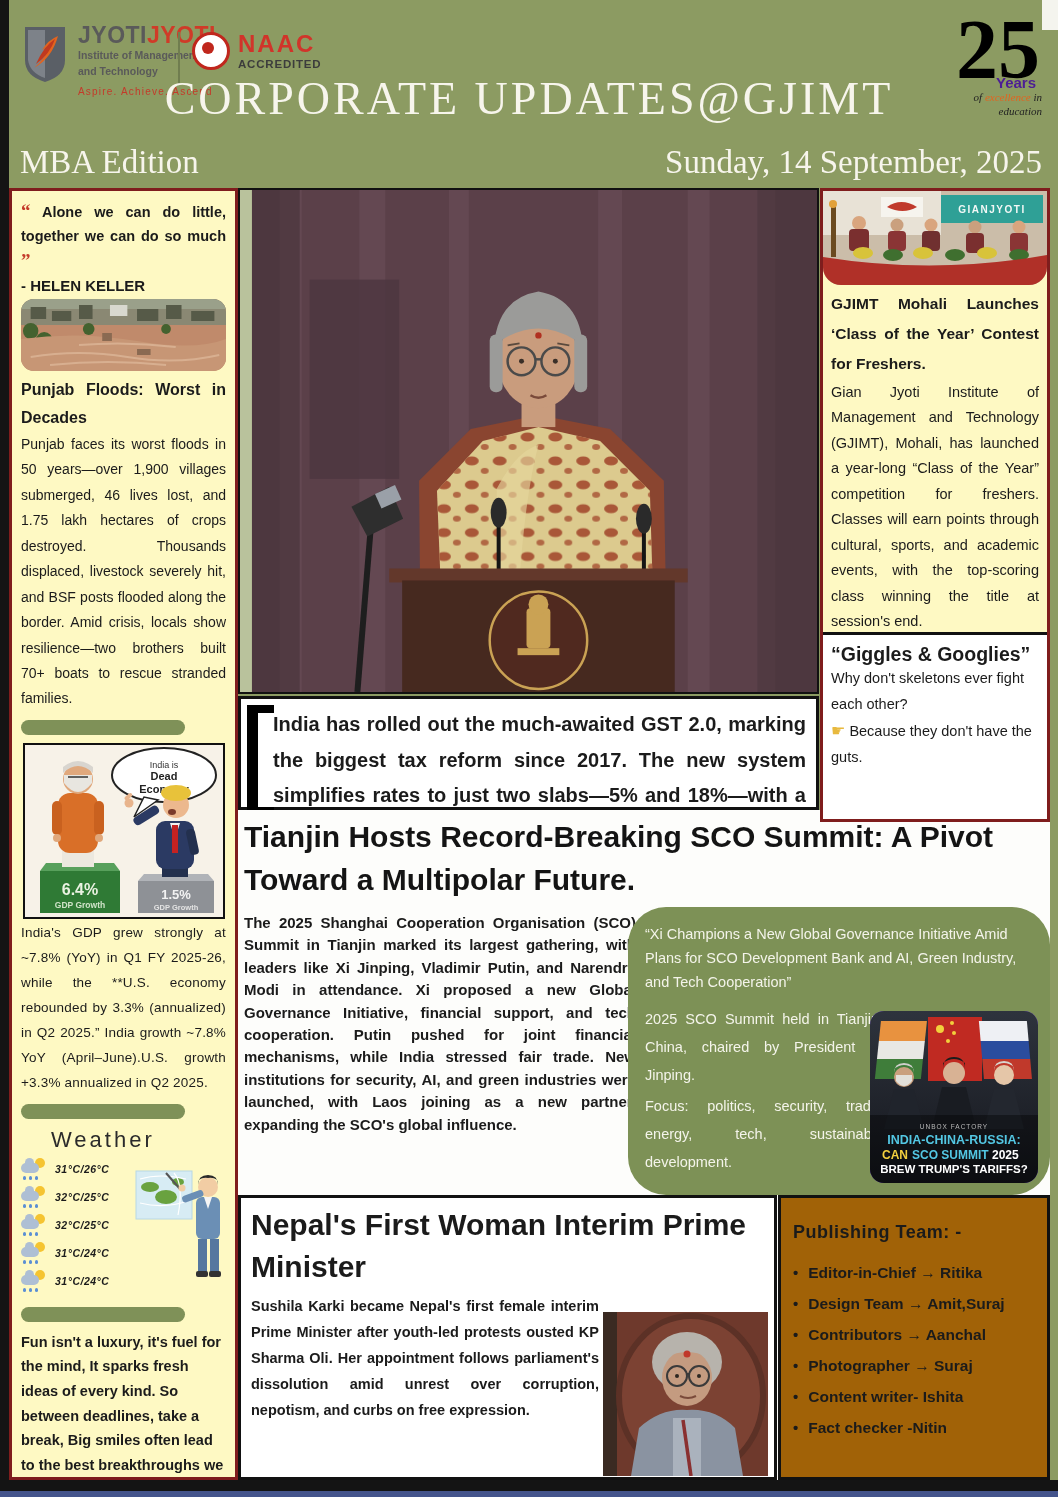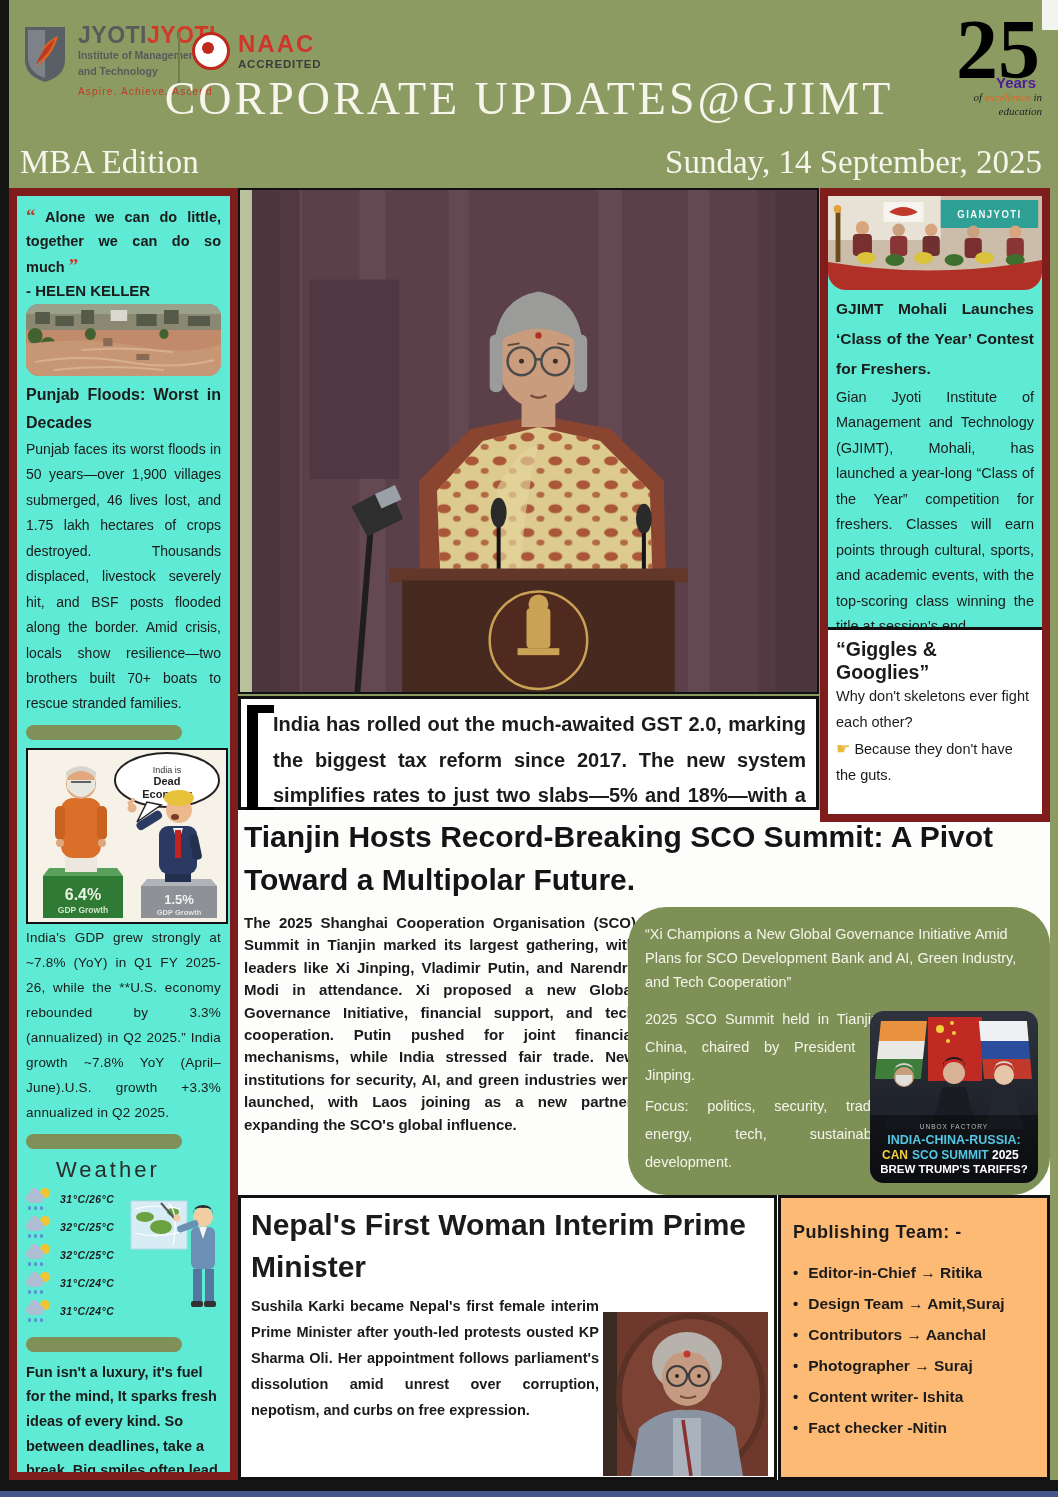--- a/index.html
+++ b/index.html
@@ -23,21 +23,21 @@
   .badge25{right:14px;top:10px;width:130px;text-align:right;}
   .b25-num{font-family:"Liberation Serif",serif;font-size:84px;font-weight:700;color:#000000;line-height:.95;margin-right:4px;}
   .b25-years{font-size:15px;font-weight:800;color:#4c1d95;margin:-16px 8px 0 0;}
   .b25-line{font-family:"Liberation Serif",serif;font-style:italic;font-size:11px;color:#222;line-height:1.25;margin-right:2px;}
   .orange{color:#e2641f;}
   .main-title{left:0;right:0;top:72px;text-align:center;color:#f7f5ec;
               font-family:Liberation Serif, serif;font-size:46px;letter-spacing:3px;}
   .edition{left:20px;top:144px;font-family:"Liberation Serif",serif;font-size:33px;color:#f7f5ec;}
   .dateline{right:16px;top:144px;font-family:"Liberation Serif",serif;font-size:33px;color:#f7f5ec;}
   
-  .wbox{background:#5eead4;border:8px solid #7f1d1d;box-sizing:border-box;}
+  .wbox{background:#fef9c3;border:3px solid #7f1d1d;box-sizing:border-box;}
   .pill{height:15px;width:80%;background:#7f9158;border-radius:10px;margin:8px 0;}
   
   #left-col{left:9px;top:188px;width:229px;height:1292px;padding:6px 9px;overflow:hidden;}
   .quote{font-size:14.5px;font-weight:bold;text-align:justify;line-height:1.5;}
   .qmark{color:#c43a2a;font-family:"Liberation Serif",serif;font-size:19px;font-weight:bold;}
   .quote-author{font-weight:bold;font-size:15px;margin-top:1px;}
   .flood-img{margin-top:5px;height:72px;border-radius:13px;overflow:hidden;}
   .punjab-h{font-size:16px;font-weight:bold;line-height:1.75;text-align:justify;margin-top:5px;}
   .punjab-b{font-size:14px;line-height:1.82;text-align:justify;}
   .cartoon-box{border:2.5px solid #111;margin:2px auto;width:198px;height:172px;background:#f7f2e8;}
@@ -65,21 +65,21 @@
   .tj-body{position:absolute;left:6px;top:102px;width:392px;font-size:15px;font-weight:bold;line-height:22.4px;text-align:justify;}
   .green-box{position:absolute;left:390px;top:97px;width:422px;height:288px;background:#7d9156;border-radius:38px;
              padding:16px 17px;box-sizing:border-box;color:#f4f4ea;}
   .gb-quote{font-size:14.5px;line-height:1.65;}
   .gb-fact{margin-top:10px;width:238px;font-size:14.5px;line-height:1.95;text-align:justify;}
   .gb-card{position:absolute;right:12px;top:104px;width:168px;height:172px;border-radius:14px;overflow:hidden;background:#8b5cf6;}
   .nepal-box{position:absolute;left:0;top:385px;width:539px;height:285px;border:3px solid #111;box-sizing:border-box;background:#fff;padding:6px 10px;}
   .np-head{font-size:30px;font-weight:800;line-height:1.4;}
   .np-body{width:348px;font-size:14.5px;font-weight:bold;line-height:1.8;text-align:justify;margin-top:5px;}
   .np-photo{position:absolute;right:6px;top:114px;width:165px;height:164px;overflow:hidden;}
-  .pub-box{position:absolute;left:540px;top:385px;width:272px;height:285px;border:3px solid #111;box-sizing:border-box;background:#fdba74;padding:24px 12px;}
+  .pub-box{position:absolute;left:540px;top:385px;width:272px;height:285px;border:3px solid #111;box-sizing:border-box;background:#a16207;padding:24px 12px;}
   .pub-head{font-size:18px;font-weight:800;letter-spacing:.5px;}
   .pub-list{margin:14px 0 0 0;padding:0;list-style:none;}
   .pub-list li{font-size:15.5px;font-weight:800;line-height:2.0;display:flex;gap:10px;align-items:baseline;}
   .bullet{font-size:15px;}
   
   #right-col{left:820px;top:188px;width:230px;height:634px;padding:0;overflow:hidden;position:absolute;}
   .rc-photo{height:94px;border-radius:0 0 18px 18px;overflow:hidden;}
   .rc-pad{padding:4px 8px 0 8px;}
   .rc-head{font-size:15.5px;font-weight:bold;line-height:1.95;text-align:justify;}
   .rc-body{font-size:14.5px;line-height:1.76;text-align:justify;}

